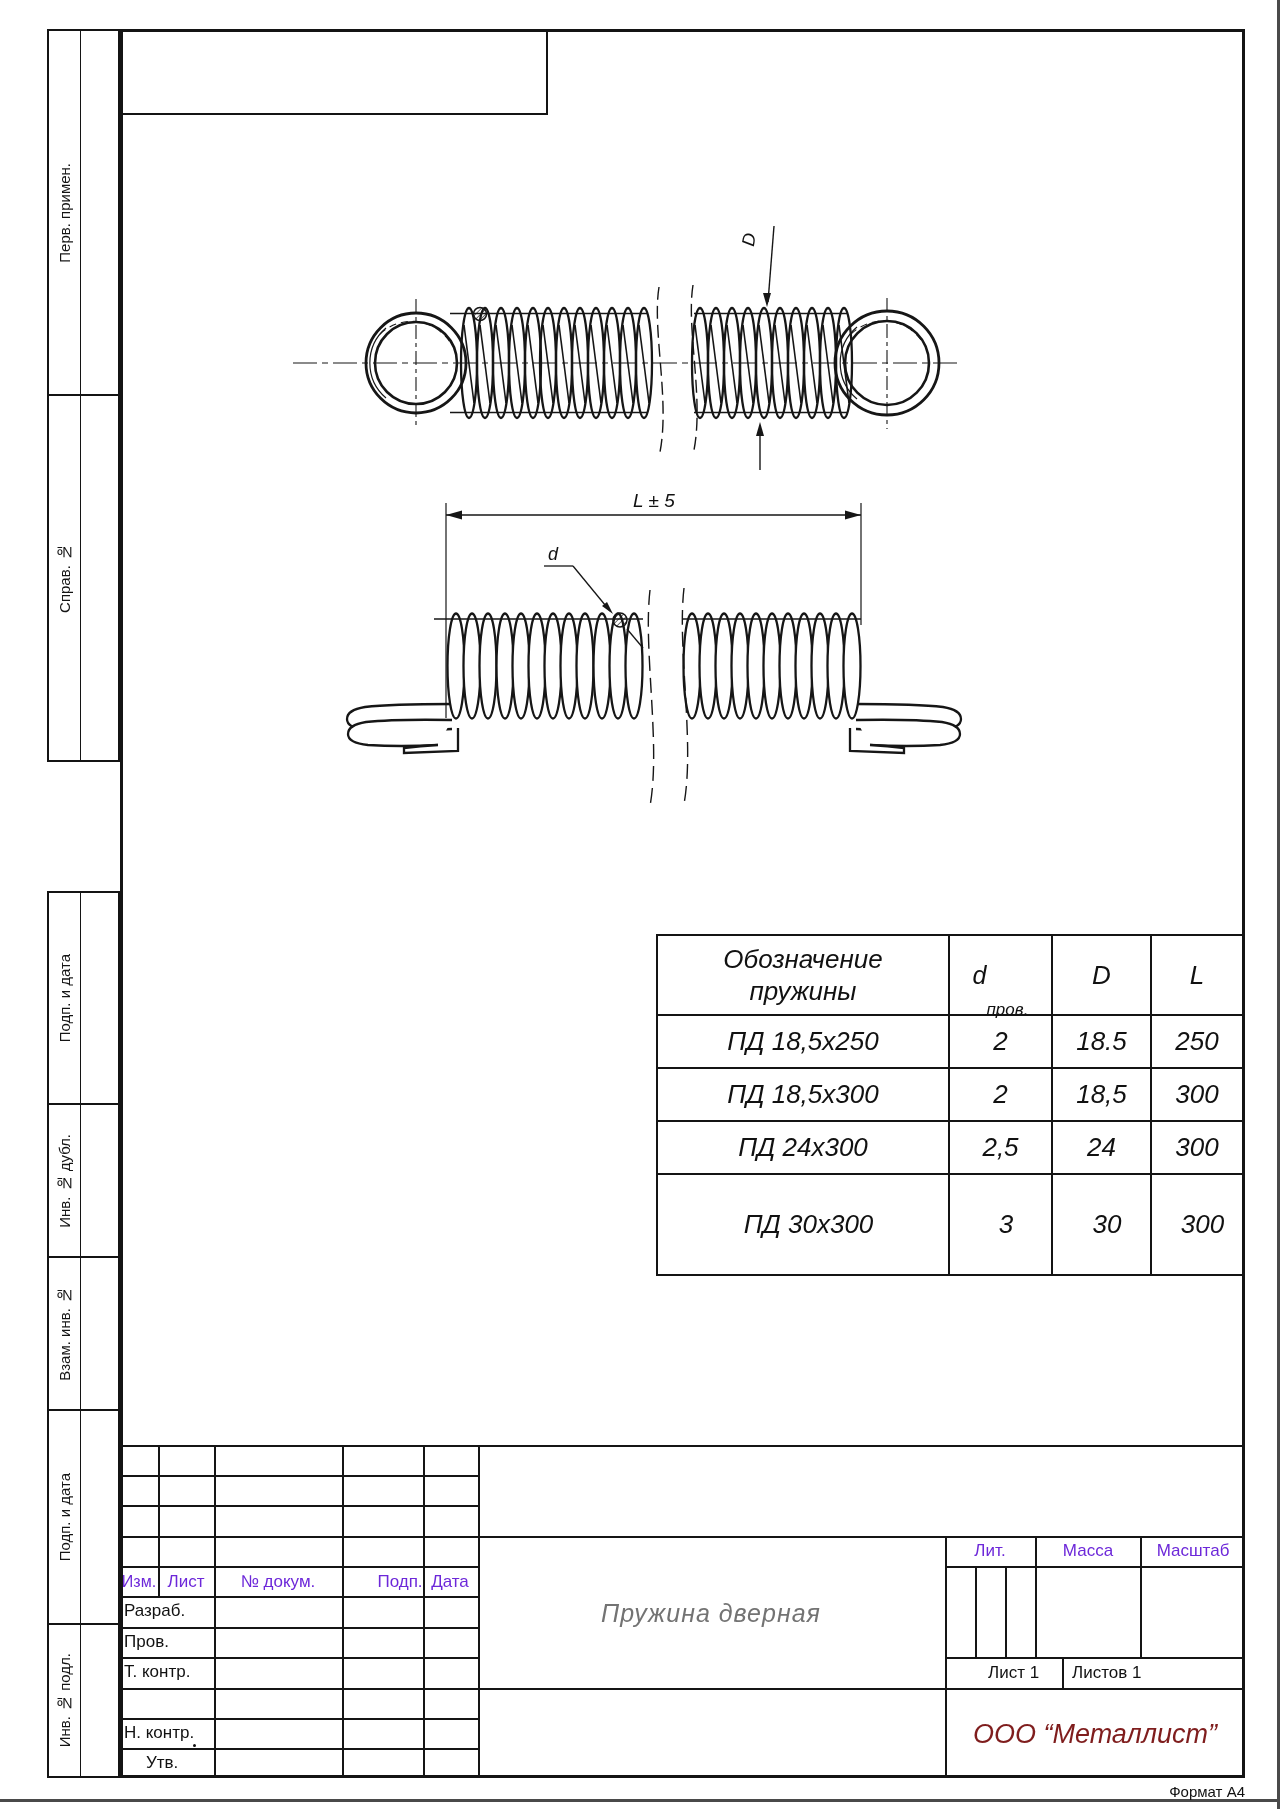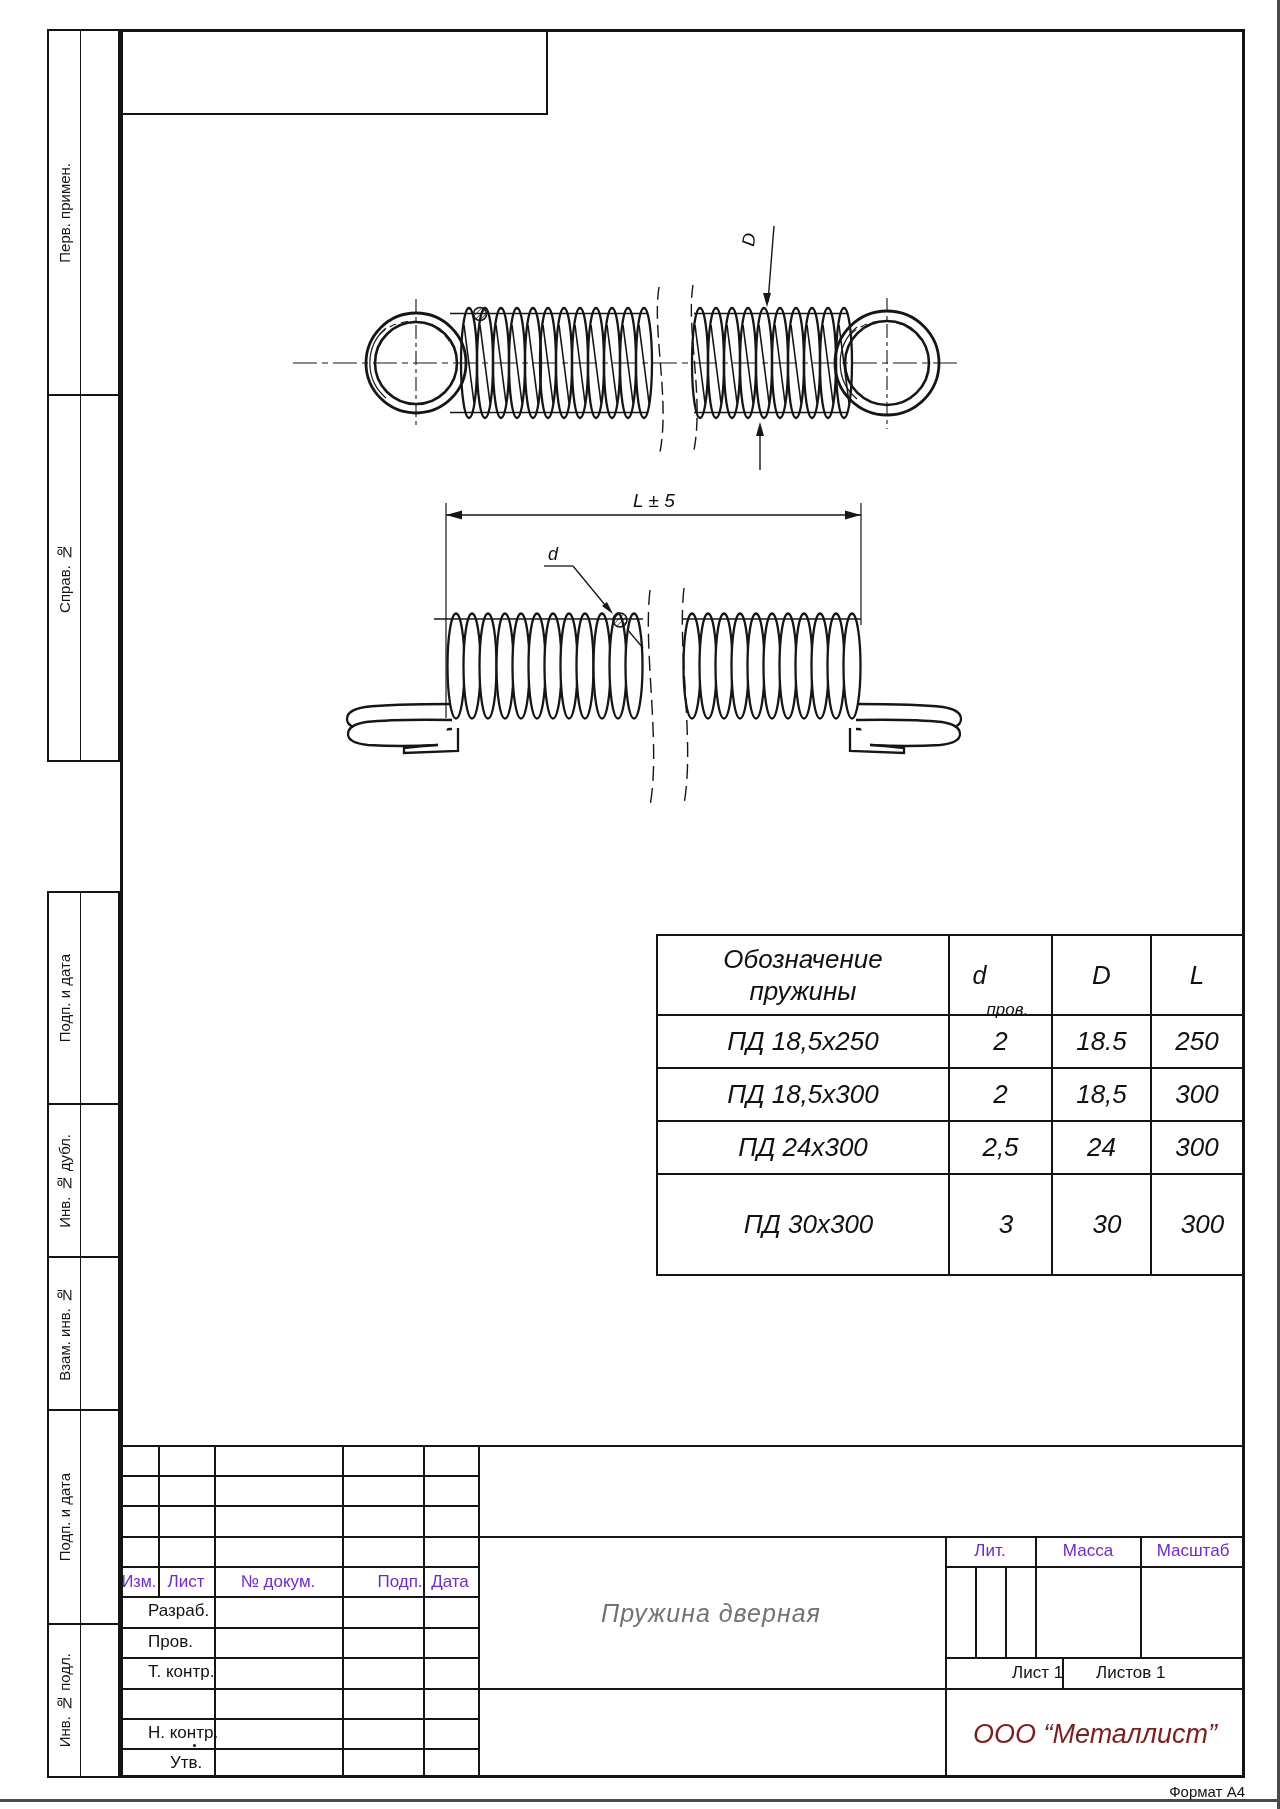--- a/index.html
+++ b/index.html
@@ -12,21 +12,21 @@
          border:3px solid #141414;box-sizing:border-box;}
   .toprect{position:absolute;left:120px;top:29px;width:428px;height:86px;
            border-right:2.5px solid #141414;border-bottom:2.5px solid #141414;box-sizing:border-box;}
   .side-box{position:absolute;left:47px;width:73px;border:2px solid #141414;box-sizing:border-box;
             display:flex;}
   .side-inner{width:32px;border-right:1.8px solid #141414;box-sizing:border-box;
               display:flex;align-items:center;justify-content:center;}
   .side-label{writing-mode:vertical-rl;transform:rotate(180deg);white-space:nowrap;
               font-size:15px;color:#141414;}
   .ct{position:absolute;transform:translate(-50%,-50%);white-space:nowrap;font-size:17px;color:#6d28d9;}
-  .lt{position:absolute;white-space:nowrap;font-size:17px;color:#111;margin-left:24px;}
+  .lt{position:absolute;white-space:nowrap;font-size:17px;color:#111;}
   .it{font-style:italic;}
   .spring-table{position:absolute;left:628px;top:934px;width:588px;height:342px;
                 border:2.4px solid #141414;box-sizing:border-box;display:grid;
                 grid-template-columns:292px 103px 99px 1fr;
                 grid-template-rows:80px 53px 53px 53px 1fr;margin-left:28px;}
   .stc{border-right:2.2px solid #141414;border-bottom:2.2px solid #141414;box-sizing:border-box;
        display:flex;align-items:center;justify-content:center;
        font-style:italic;font-size:26px;color:#111;}
   .stc.lc{border-right:none;}
   .stc.lr{border-bottom:none;padding-left:11px;}

